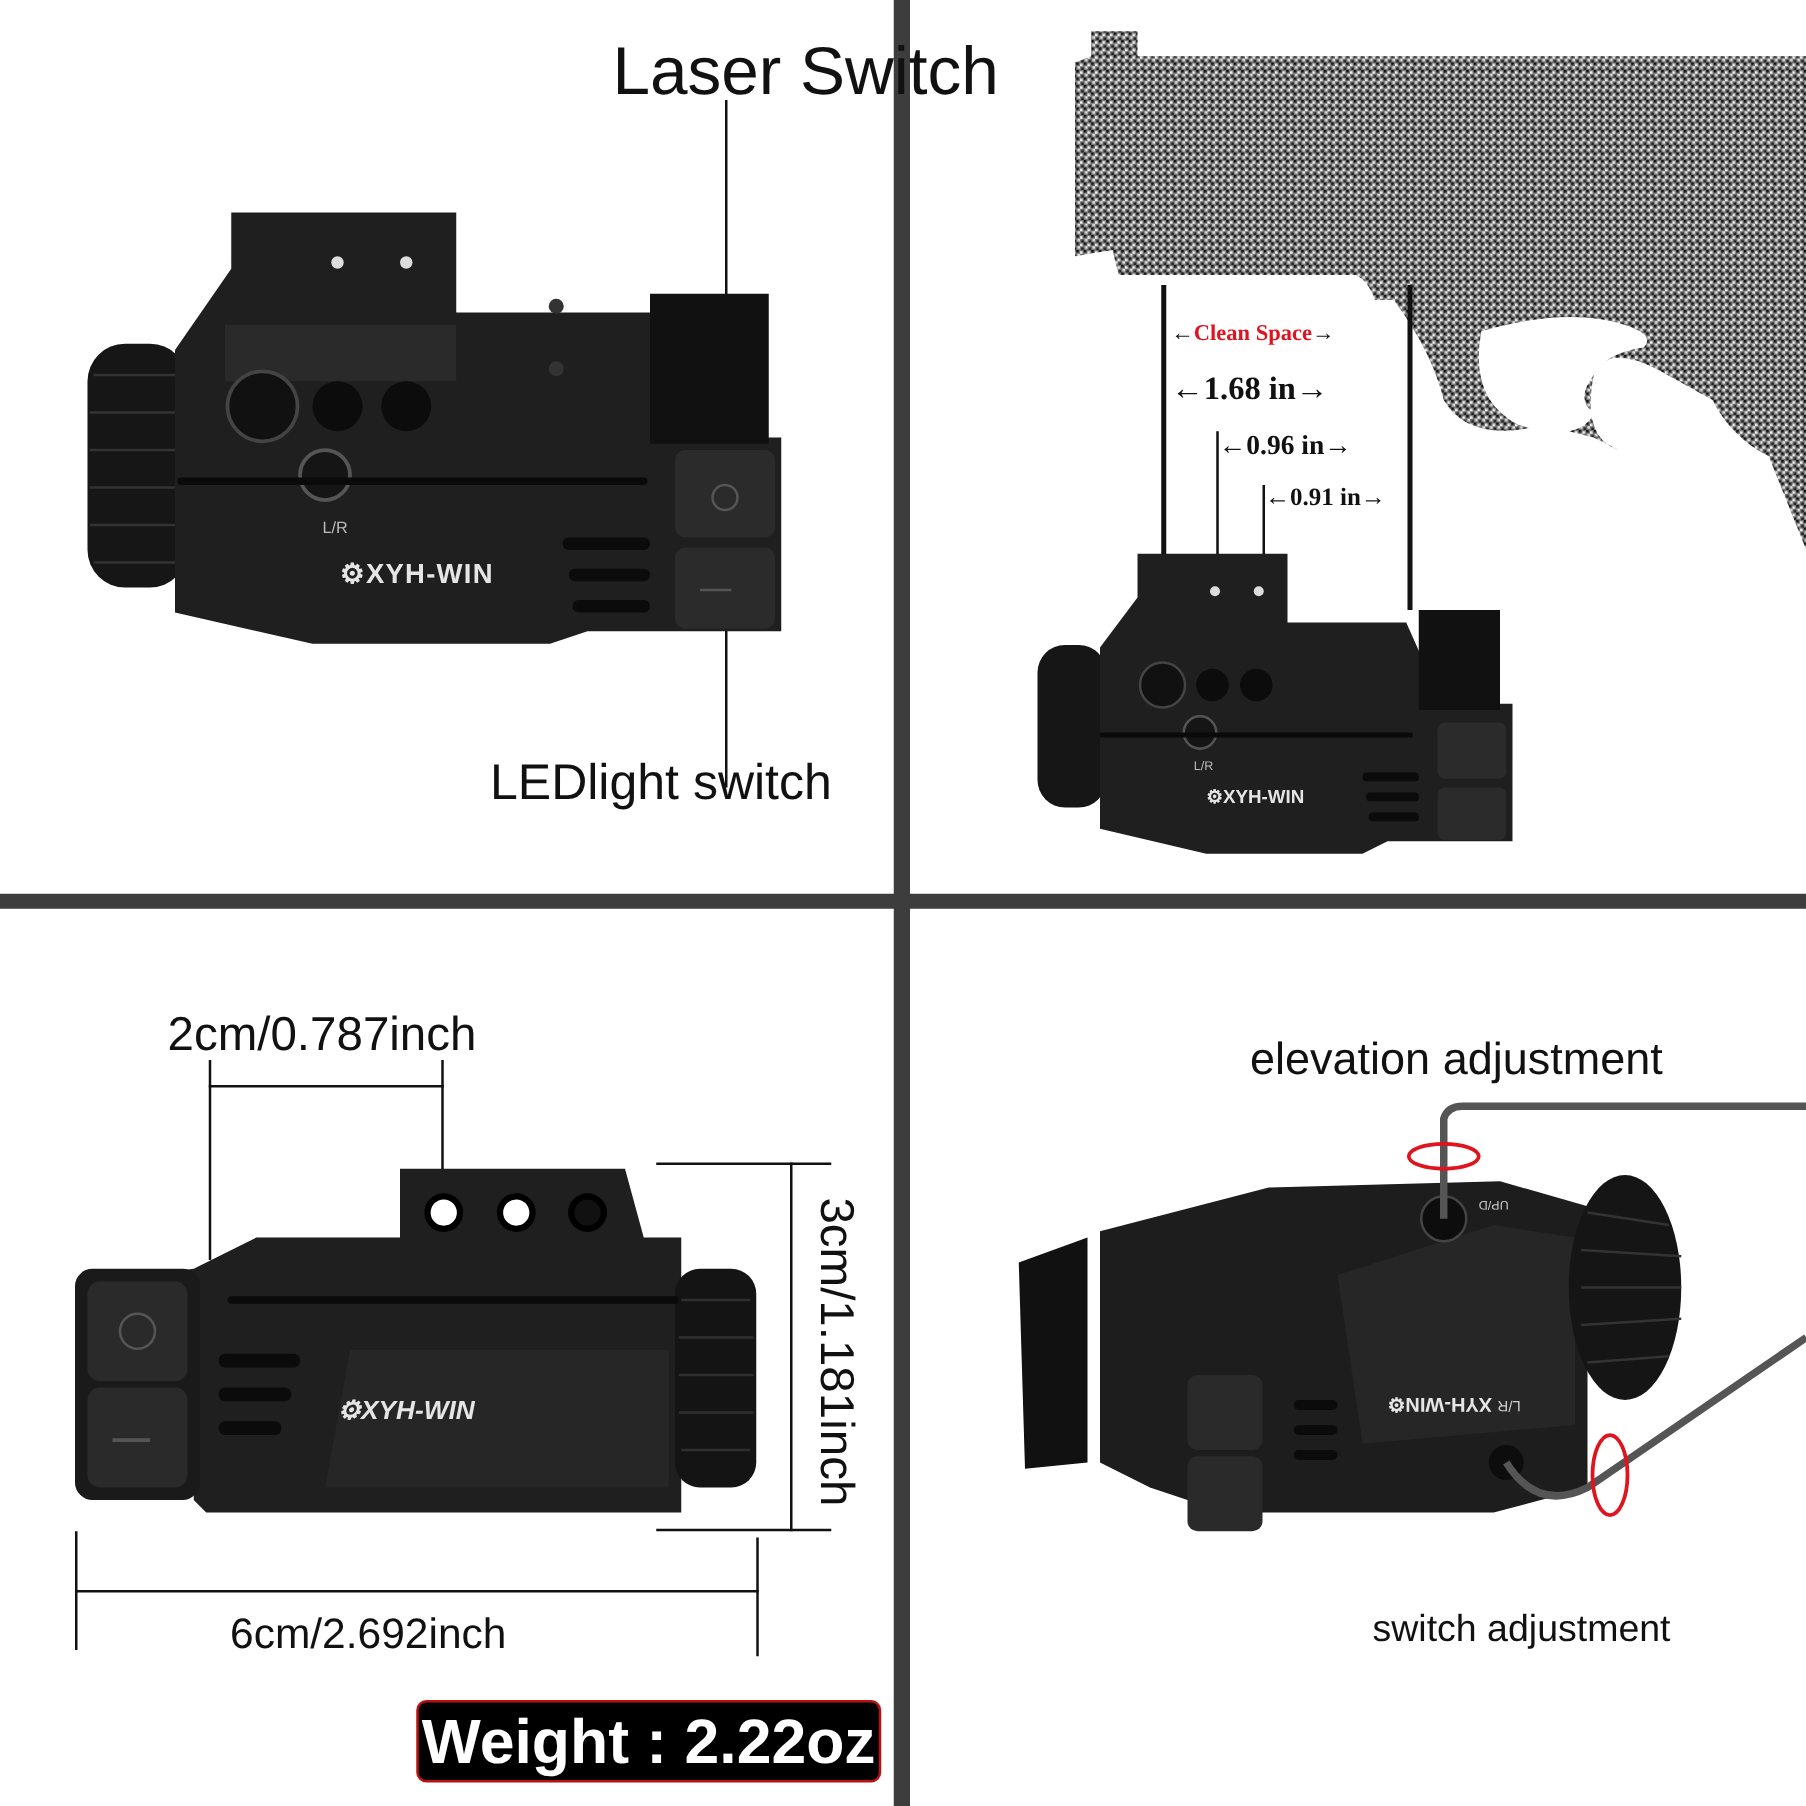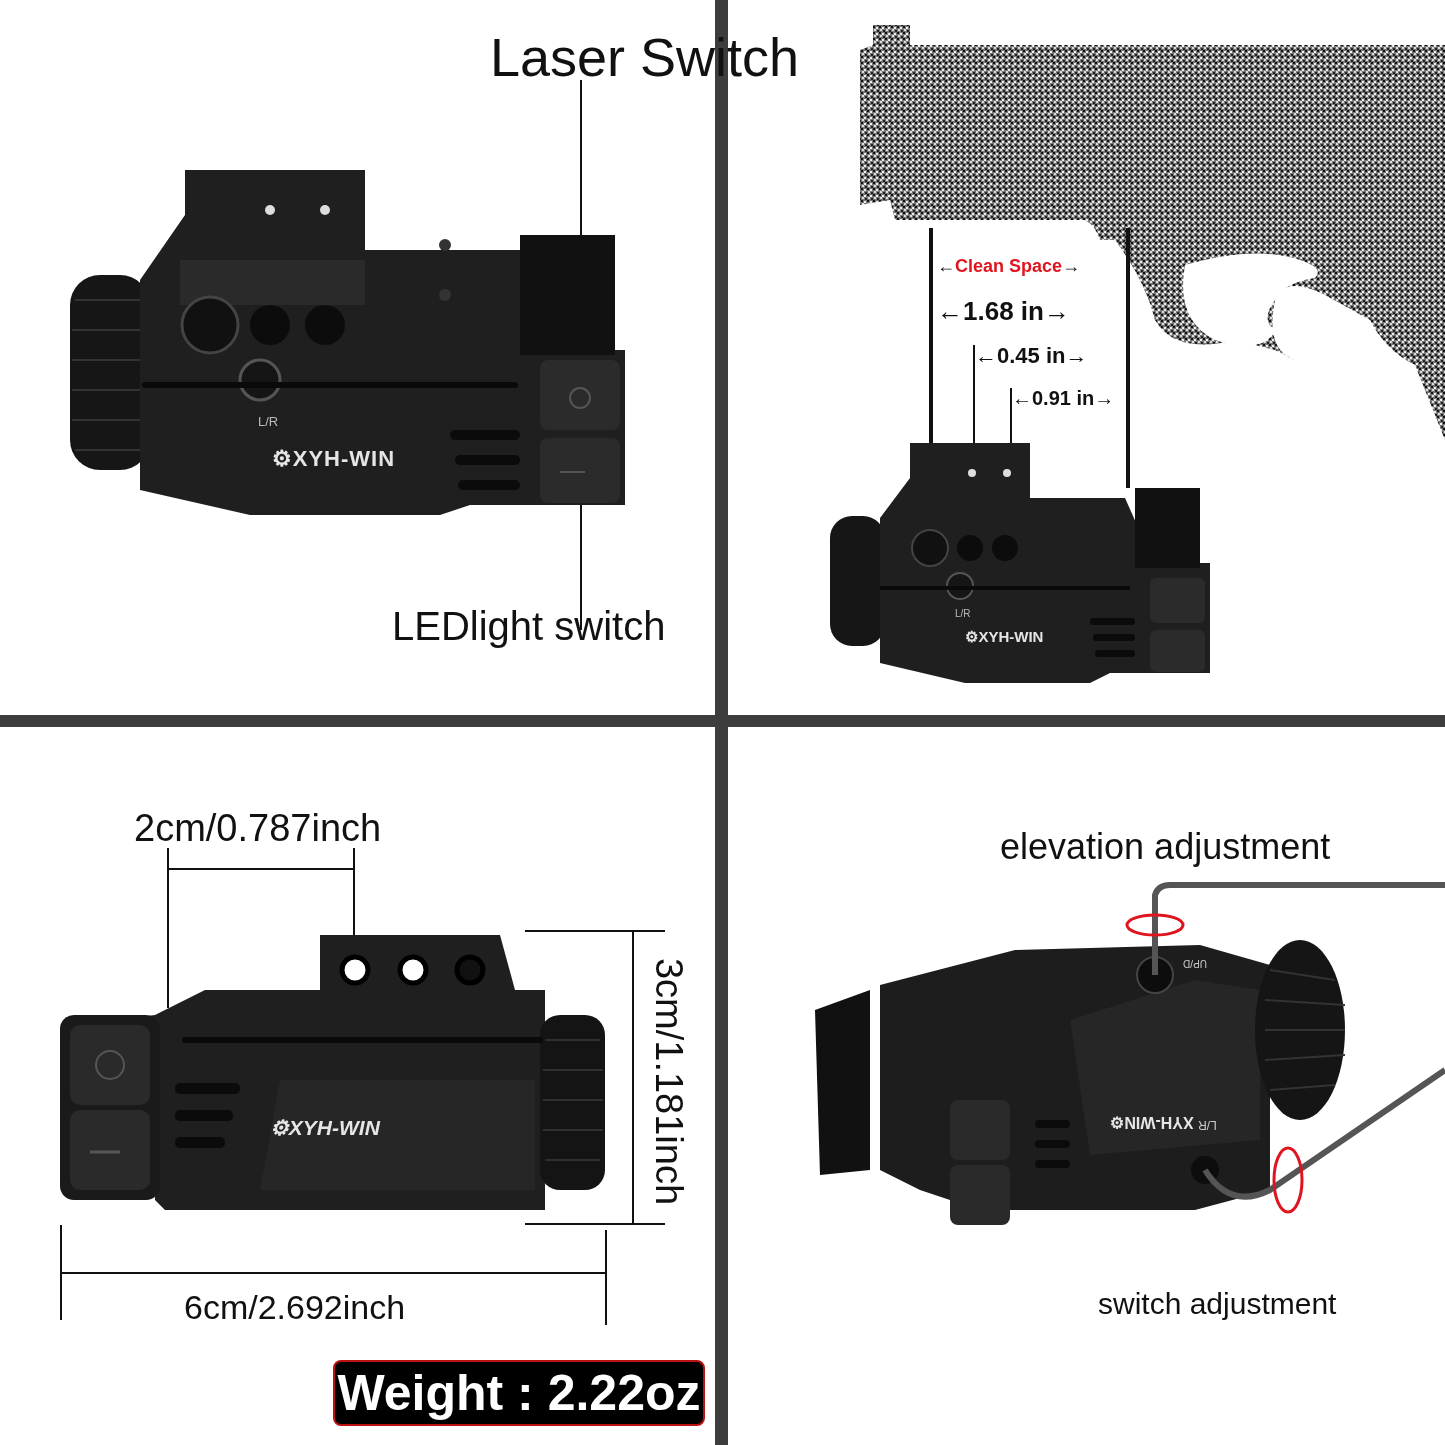--- a/index.html
+++ b/index.html
@@ -2,21 +2,21 @@
 <html><head>
 <meta charset="utf-8">
 <style>
   html,body{margin:0;padding:0;background:#fff;}
   body{width:1445px;height:1445px;position:relative;overflow:hidden;font-family:"Liberation Sans",sans-serif;}
   .abs{position:absolute;}
   .grid-v{left:715px;top:0;width:13px;height:1445px;background:#3d3d3d;}
   .grid-h{left:0;top:715px;width:1445px;height:12px;background:#3d3d3d;}
   .lbl{color:#111;white-space:nowrap;}
   .line{background:#111;}
-  .dim{font-family:Liberation Sans, sans-serif;font-weight:bold;color:#111;white-space:nowrap;}
+  .dim{font-family:Liberation Serif, serif;font-weight:bold;color:#111;white-space:nowrap;}
   .red{color:#e0141e;}
   .weight{left:333px;top:1360px;width:368px;height:62px;background:#000;border:2px solid #b11;border-radius:8px;color:#fff;font-size:50px;text-align:center;line-height:62px;font-weight:bold;}
 </style>
 </head>
 <body>
 
 <div class="abs grid-v"></div>
 <div class="abs grid-h"></div>
 
 <div>
@@ -82,21 +82,21 @@
   <div class="abs line" style="left:973px;top:345px;width:2px;height:110px;"></div>
   <div class="abs line" style="left:1010px;top:388px;width:2px;height:60px;"></div>
 
   <div class="abs dim" style="left:937px;top:256px;font-size:18px;">
     <span>←</span><span class="red">Clean Space</span><span>→</span>
   </div>
   <div class="abs dim" style="left:937px;top:296px;font-size:26px;">
     <span>←</span><span>1.68 in</span><span>→</span>
   </div>
   <div class="abs dim" style="left:975px;top:343px;font-size:22px;">
-    <span>←</span><span>0.45 in</span><span>→</span>
+    <span>←</span><span>0.96 in</span><span>→</span>
   </div>
   <div class="abs dim" style="left:1012px;top:387px;font-size:20px;">
     <span>←</span><span>0.91 in</span><span>→</span>
   </div>
 
   <svg class="abs" style="left:825px;top:438px;" width="395" height="250">
     <rect x="5" y="78" width="55" height="130" rx="22" fill="#161616"></rect>
     <path d="M85 5 H205 V60 H300 L320 105 V125 H385 V235 H285 L265 245 H140 L55 225 V80 L85 40 Z" fill="#1f1f1f"></path>
     <rect x="310" y="50" width="65" height="80" fill="#111"></rect>
     <circle cx="105" cy="110" r="18" fill="#111" stroke="#444" stroke-width="2"></circle>

